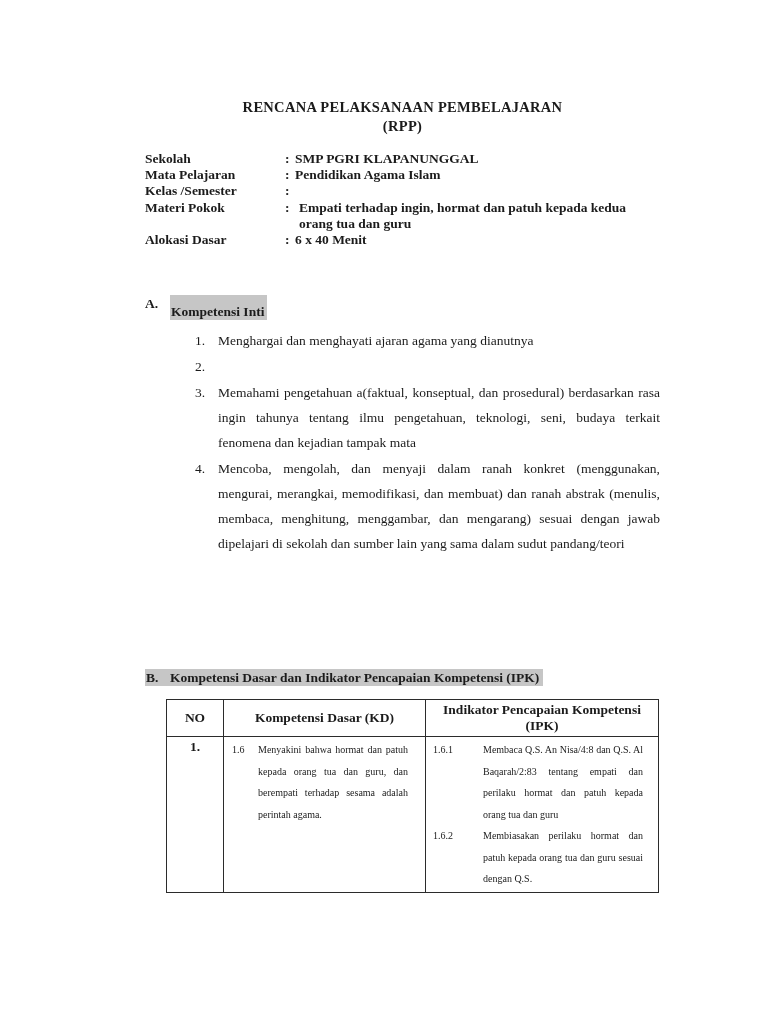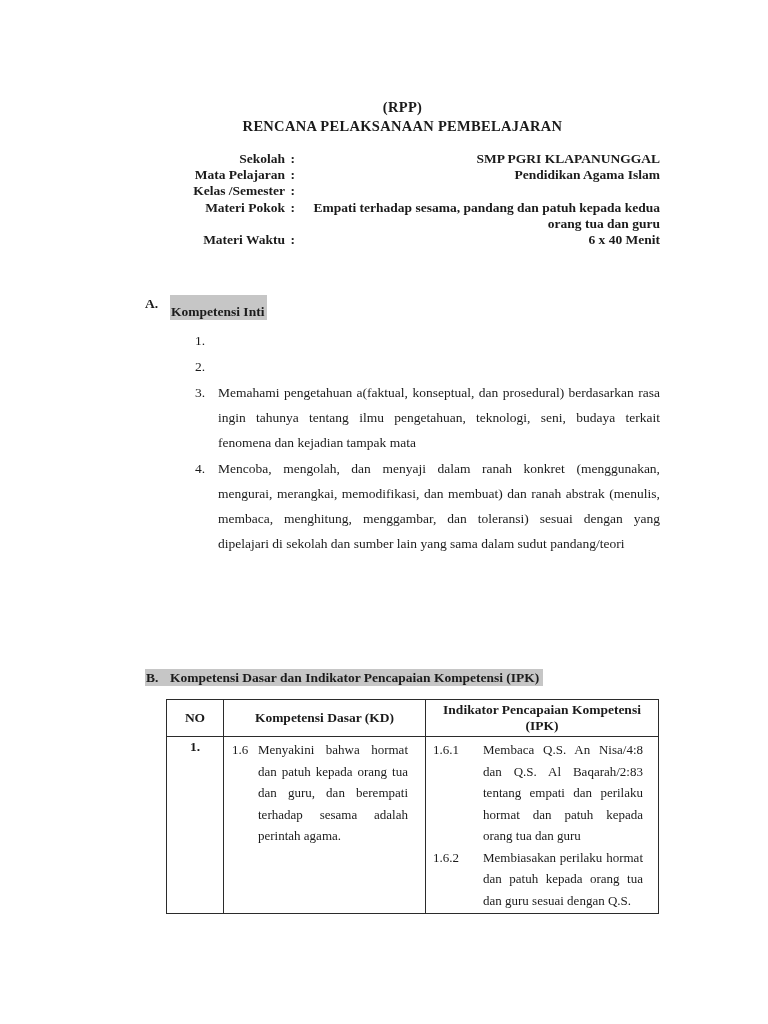--- a/index.html
+++ b/index.html
@@ -16,21 +16,21 @@
   
   .title-block{
     position:absolute;top:98px;left:0;width:100%;
     text-align:center;font-weight:bold;font-size:14.5px;line-height:19px;
     letter-spacing:0.3px;
   }
 
   
   .info-block{
     position:absolute;top:151px;left:0;width:100%;
-    font-weight:bold;font-size:13.5px;line-height:16.2px;text-align:right;
+    font-weight:bold;font-size:13.5px;line-height:16.2px;
   }
   .info-row{display:flex;}
   .info-label{flex:0 0 140px;}
   .info-colon{flex:0 0 10px;}
   .info-value{flex:1;}
   .info-value.materi-pad{padding-left:4px;}
 
   
   .section-heading{
     font-weight:bold;font-size:13.5px;line-height:17px;display:flex;
@@ -58,82 +58,83 @@
   }
   .kd-table th,.kd-table td{border:1.6px solid #2b2b2b;}
   .kd-table th{
     font-weight:bold;font-size:13.5px;line-height:16px;
     text-align:center;vertical-align:middle;padding:2px 4px;
   }
   .kd-table td{vertical-align:top;}
   td.cell-no{text-align:center;font-weight:bold;font-size:13.5px;padding-top:2px;}
   td.cell-kd{padding:2px 17px 2px 8px;}
   td.cell-ipk{padding:2px 15px 2px 7px;}
-  .hang{display:flex;font-size:13px;line-height:21.5px;}
+  .hang{display:flex;font-size:10px;line-height:21.5px;}
   .hang .txt{flex:1;text-align:justify;text-justify:inter-word;}
   .hang.kd-hang .num{flex:0 0 26px;}
   .hang.ipk-hang .num{flex:0 0 50px;}
 </style>
 </head>
 <body>
 
 <div class="page">
   <div class="content">
 
     <div class="title-block">
+      <div>RENCANA PELAKSANAAN PEMBELAJARAN</div>
       <div>(RPP)</div>
-      <div>RENCANA PELAKSANAAN PEMBELAJARAN</div>
     </div>
 
     <div class="info-block">
       <div class="info-row">
         <span class="info-label">Sekolah</span>
         <span class="info-colon">:</span>
         <span class="info-value">SMP PGRI KLAPANUNGGAL</span>
       </div>
       <div class="info-row">
         <span class="info-label">Mata Pelajaran</span>
         <span class="info-colon">:</span>
         <span class="info-value">Pendidikan Agama Islam</span>
       </div>
       <div class="info-row">
         <span class="info-label">Kelas /Semester</span>
         <span class="info-colon">:</span>
       </div>
       <div class="info-row">
         <span class="info-label">Materi Pokok</span>
         <span class="info-colon">:</span>
-        <span class="info-value materi-pad">Empati terhadap sesama, pandang dan patuh kepada kedua orang tua dan guru</span>
+        <span class="info-value materi-pad">Empati terhadap ingin, hormat dan patuh kepada kedua orang tua dan guru</span>
       </div>
       <div class="info-row">
-        <span class="info-label">Materi Waktu</span>
+        <span class="info-label">Alokasi Dasar</span>
         <span class="info-colon">:</span>
         <span class="info-value">6 x 40 Menit</span>
       </div>
     </div>
 
     <div class="section-a">
       <div class="section-heading">
         <span class="heading-prefix">A.</span>
         <span class="hl-inline">Kompetensi Inti</span>
       </div>
       <div class="ki-list">
         <div class="li">
           <span class="li-num">1.</span>
+          <div class="li-text">Menghargai dan menghayati ajaran agama yang dianutnya</div>
         </div>
         <div class="li">
           <span class="li-num">2.</span>
         </div>
         <div class="li">
           <span class="li-num">3.</span>
           <div class="li-text">Memahami pengetahuan a(faktual, konseptual, dan prosedural) berdasarkan rasa ingin tahunya tentang ilmu pengetahuan, teknologi, seni, budaya terkait fenomena dan kejadian tampak mata</div>
         </div>
         <div class="li">
           <span class="li-num">4.</span>
-          <div class="li-text">Mencoba, mengolah, dan menyaji dalam ranah konkret (menggunakan, mengurai, merangkai, memodifikasi, dan membuat) dan ranah abstrak (menulis, membaca, menghitung, menggambar, dan toleransi) sesuai dengan yang dipelajari di sekolah dan sumber lain yang sama dalam sudut pandang/teori</div>
+          <div class="li-text">Mencoba, mengolah, dan menyaji dalam ranah konkret (menggunakan, mengurai, merangkai, memodifikasi, dan membuat) dan ranah abstrak (menulis, membaca, menghitung, menggambar, dan mengarang) sesuai dengan jawab dipelajari di sekolah dan sumber lain yang sama dalam sudut pandang/teori</div>
         </div>
       </div>
     </div>
 
     <div class="section-b">
       <div class="section-heading">
         <span class="hl-block">
           <span class="heading-prefix">B.</span>
           <span>Kompetensi Dasar dan Indikator Pencapaian Kompetensi (IPK)</span>
         </span>

